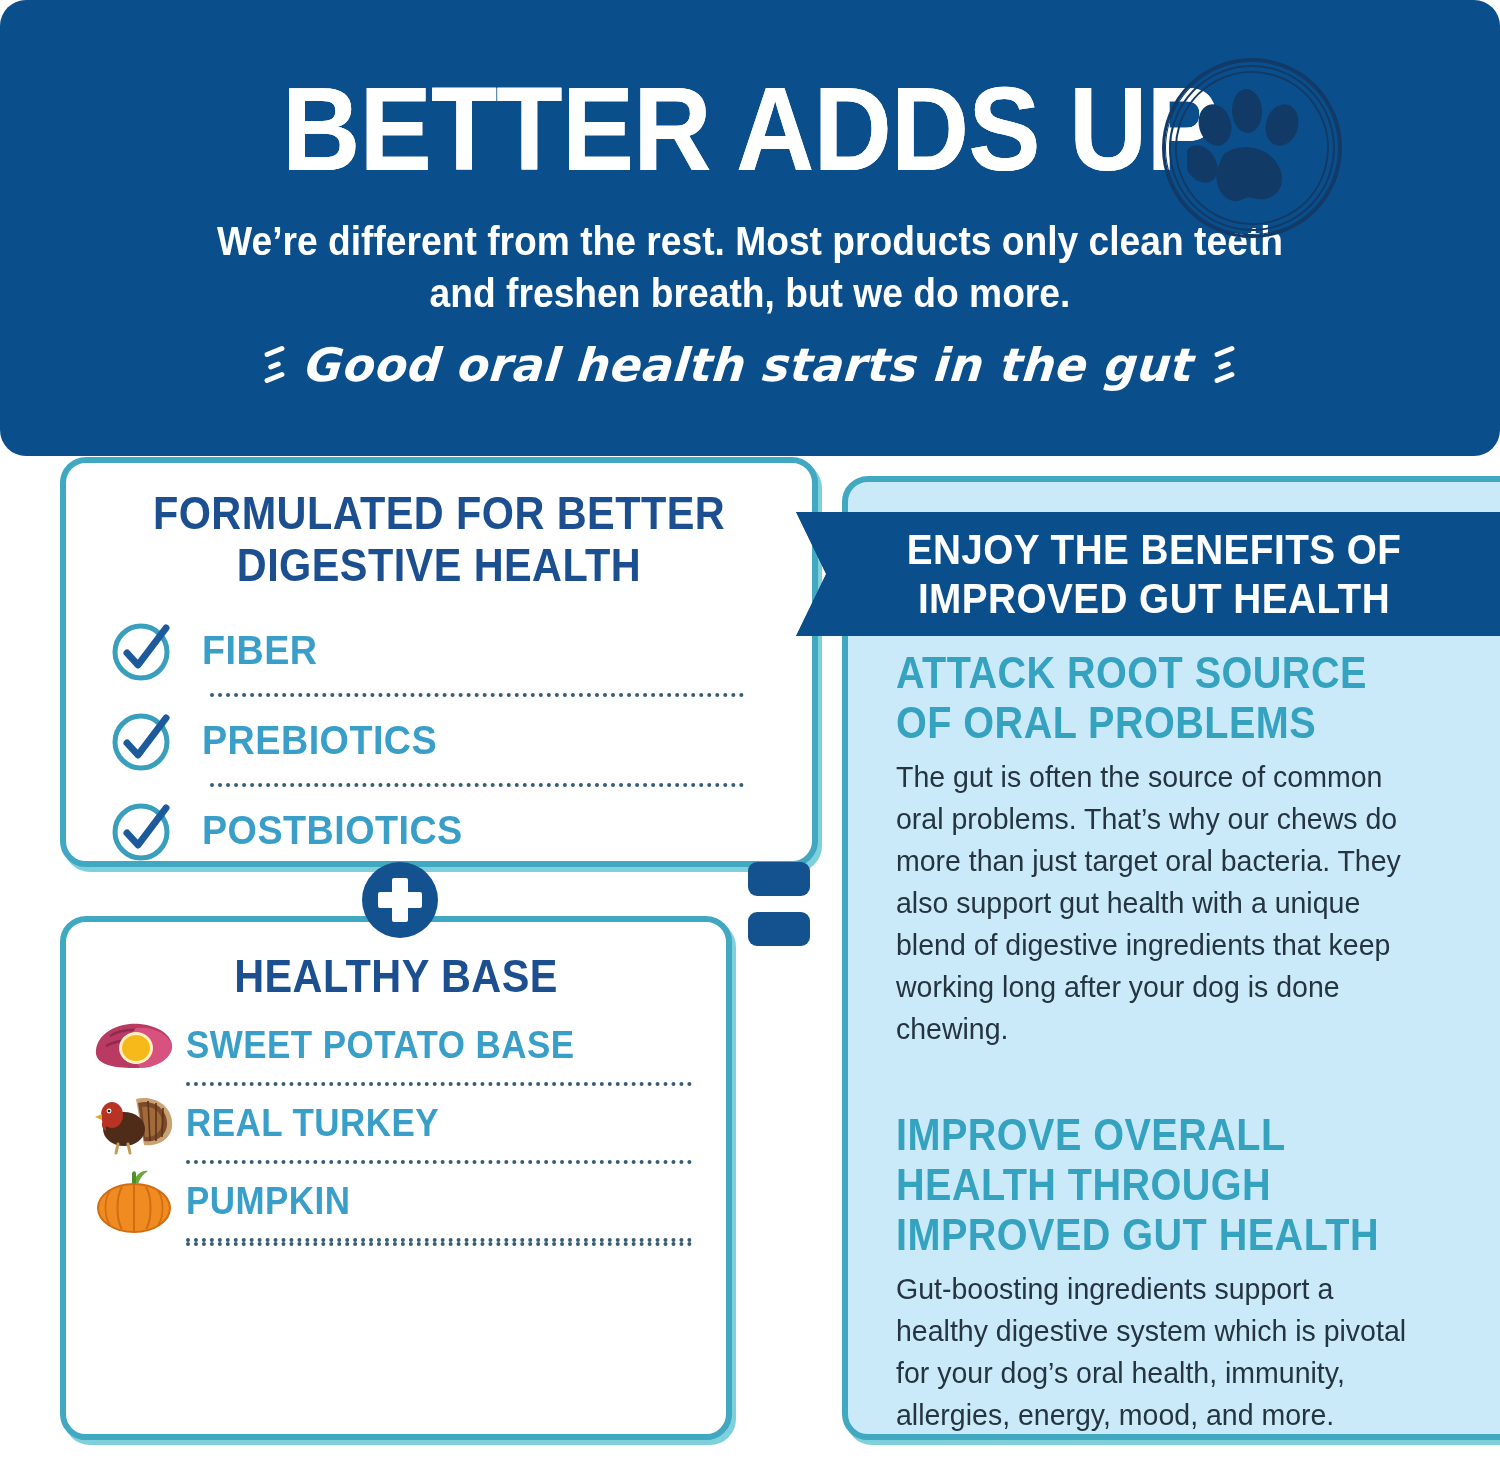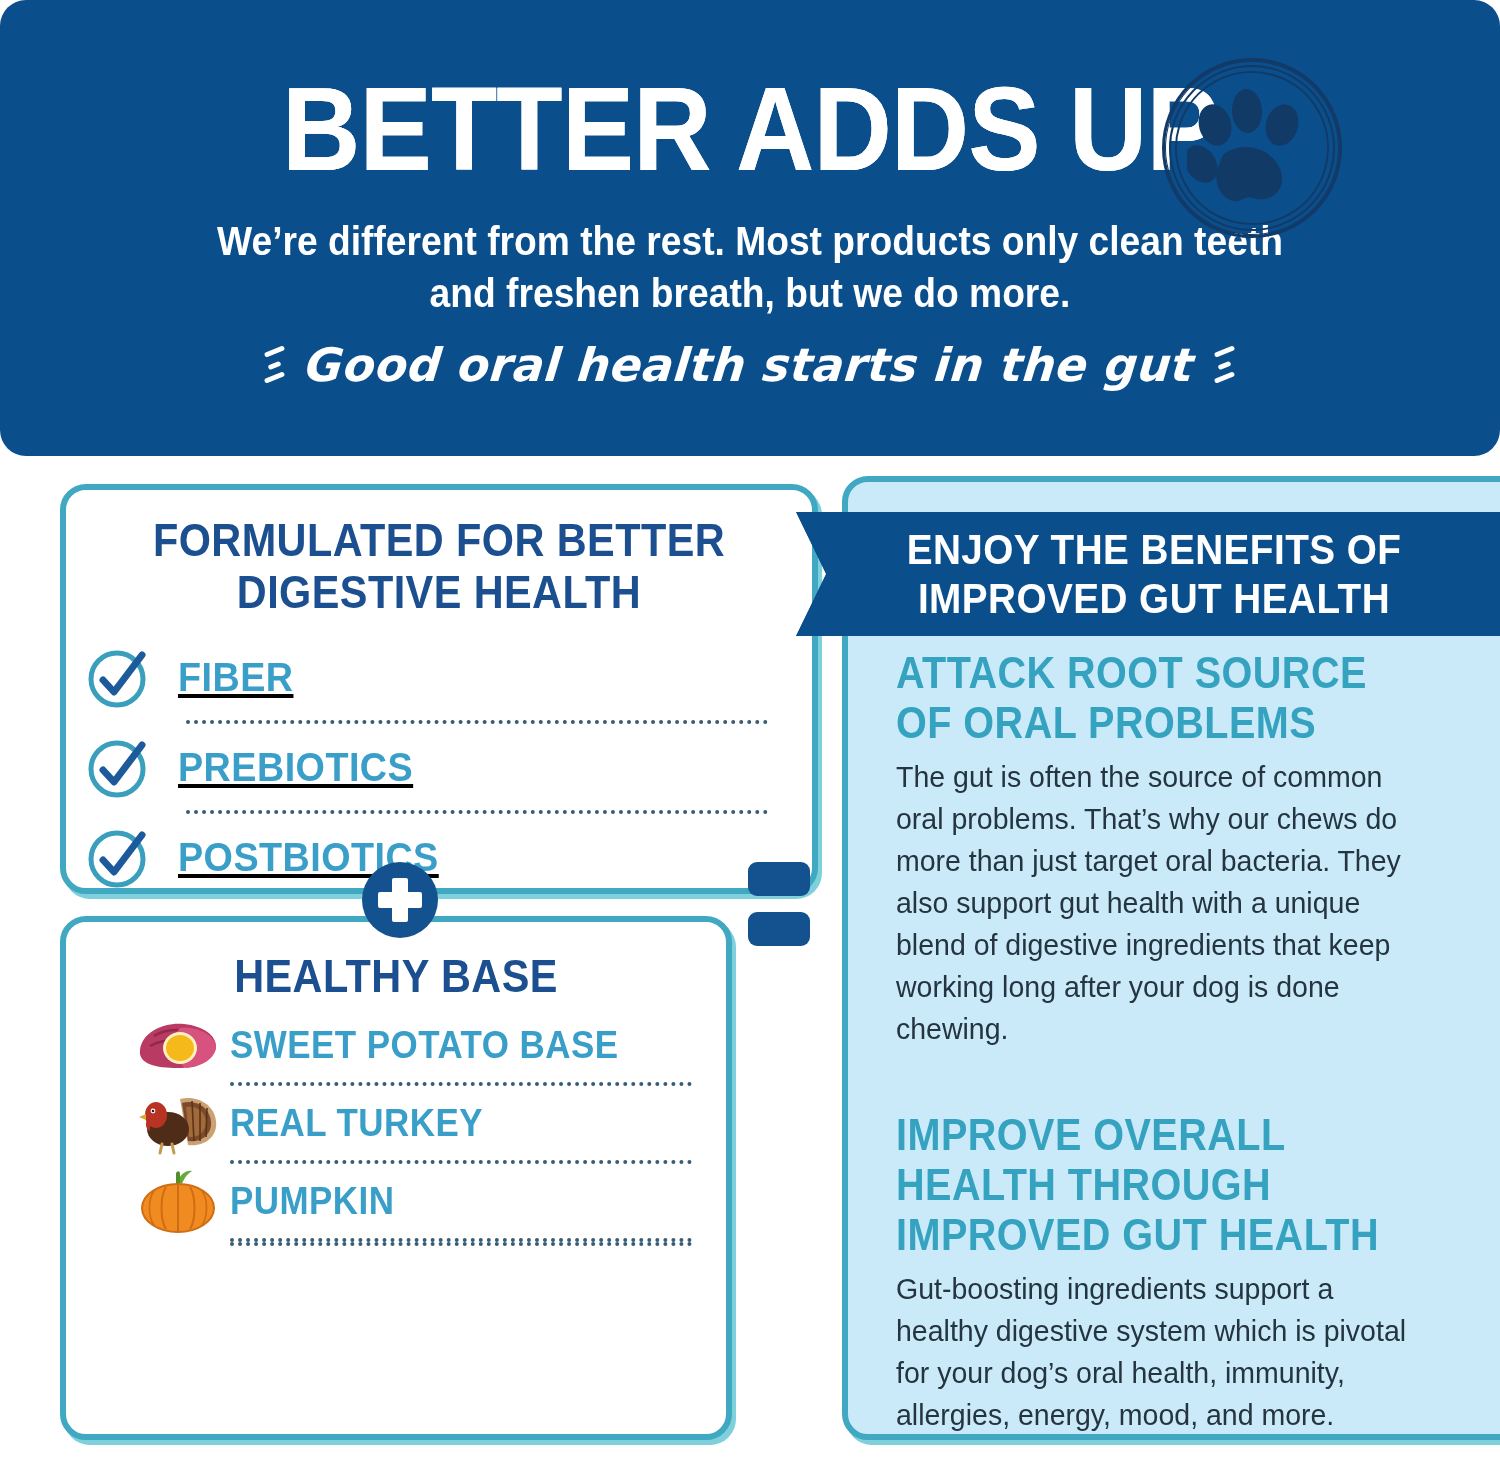--- a/index.html
+++ b/index.html
@@ -69,21 +69,21 @@
     position:absolute; inset:0;
     border:3px solid #123a66; border-radius:50%;
   }
   .paw-ring.r2 { inset:7px; border-width:2px; transform:rotate(17deg); }
   .paw-ring.r3 { inset:13px; border-width:2px; transform:rotate(-28deg); }
   .paw-ring.r4 { inset:3px; border-width:1px; transform:rotate(48deg); }
   .paw-svg { position:absolute; left:25px; top:27px; }
 
   
   .panel-left-top {
-    position:absolute; left:60px; top:484px; width:758px; height:410px;
+    position:absolute; left:60px; top:457px; width:758px; height:410px;
     background:#ffffff;
     border:6px solid #40a8c0;
     border-radius:26px;
     box-shadow:4px 5px 0 #7fd0dd;
   }
   .panel-left-bottom {
     position:absolute; left:60px; top:916px; width:672px; height:524px;
     background:#ffffff;
     border:6px solid #40a8c0;
     border-radius:26px;
@@ -93,21 +93,21 @@
     font-family:"Liberation Sans", sans-serif;
     font-weight:bold;
     color:#1c4f8f;
     text-align:center;
     transform:scaleX(0.9);
     letter-spacing:0.5px;
   }
   .pl-title { font-size:46px; line-height:52px; padding:24px 24px 0; }
   .hb-title { font-size:46px; line-height:52px; padding:28px 24px 0; }
 
-  .check-list { margin-top:16px; padding:0 16px;text-decoration:underline; }
+  .check-list { margin-top:16px; padding:0 40px; }
   .check-row { display:flex; align-items:center; height:86px; }
   .check-ico { width:74px; flex:0 0 74px; display:flex; align-items:center; justify-content:center; }
   .check-label {
     font-size:41px;
     font-weight:bold;
     color:#3a9fc8;
     transform:scaleX(0.92);
     transform-origin:left center;
     letter-spacing:0.5px;
     margin-left:22px;
@@ -130,21 +130,21 @@
   
   .equals-badge { position:absolute; left:748px; top:856px; width:62px; height:100px; z-index:6; }
   .equals-badge span {
     position:absolute; left:0; width:62px; height:34px;
     background:#14528f; border-radius:9px;
   }
   .equals-badge span.a { top:6px; }
   .equals-badge span.b { top:56px; }
 
   
-  .hb-list { margin-top:6px; padding:0 30px 0 22px;margin-left:44px; }
+  .hb-list { margin-top:6px; padding:0 30px 0 22px; }
   .hb-row { display:flex; align-items:center; height:74px; }
   .hb-ico { width:92px; flex:0 0 92px; display:flex; align-items:center; justify-content:center; }
   .hb-label {
     font-size:38px; font-weight:bold; color:#3a9fc8;
     transform:scaleX(0.92); transform-origin:left center;
     letter-spacing:0.5px; margin-left:6px;
   }
   .hb-sep { height:0; border-top:4px dotted #14405f; margin-left:98px; margin-right:4px; opacity:0.85; }
 
   

